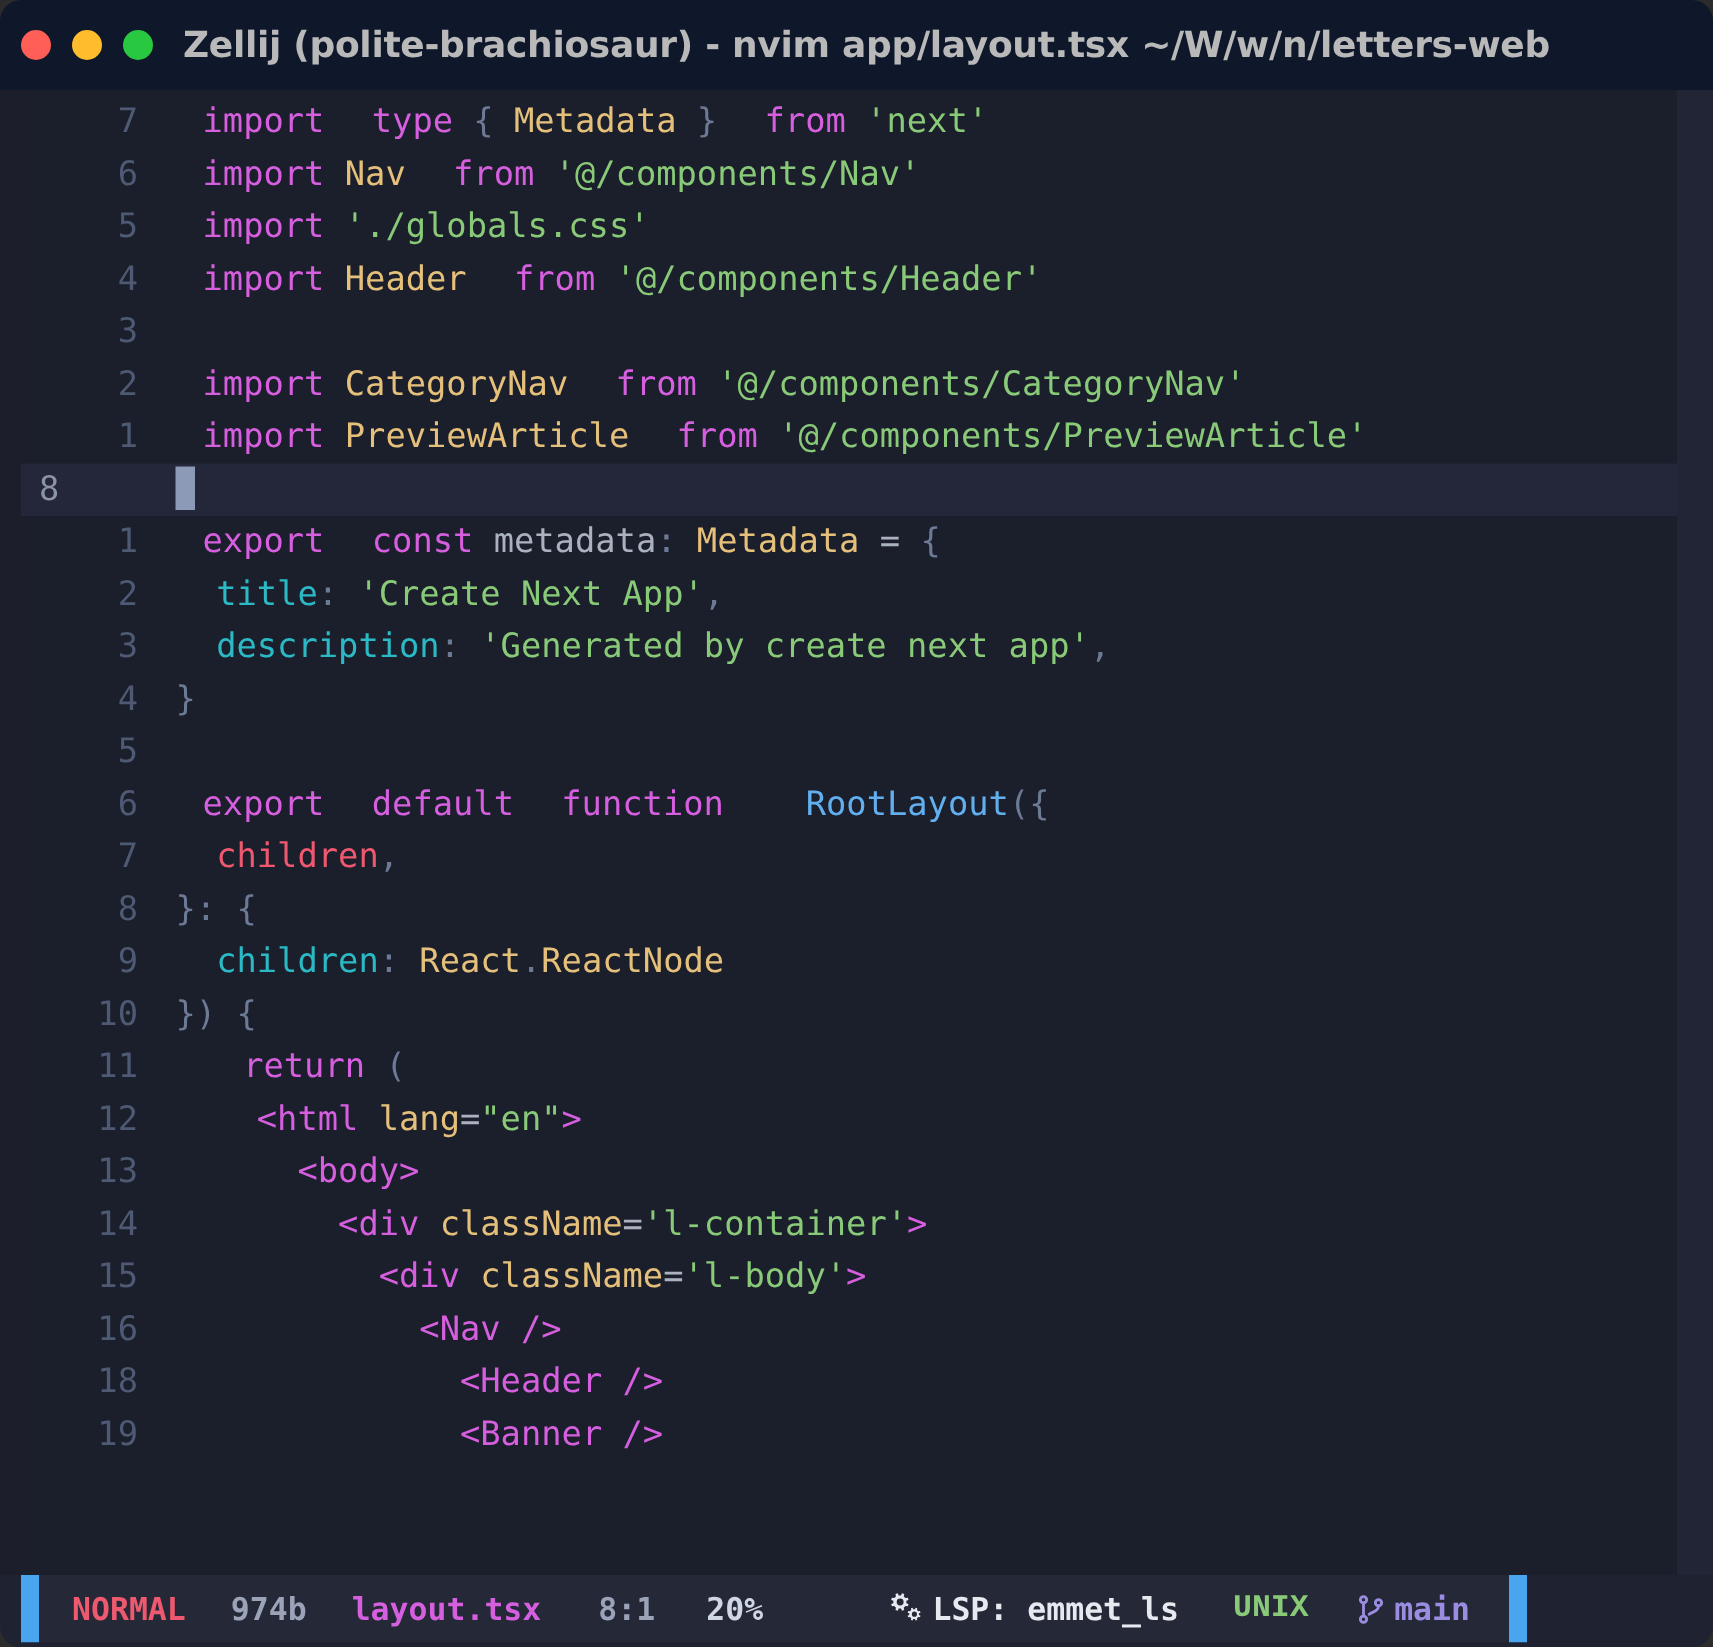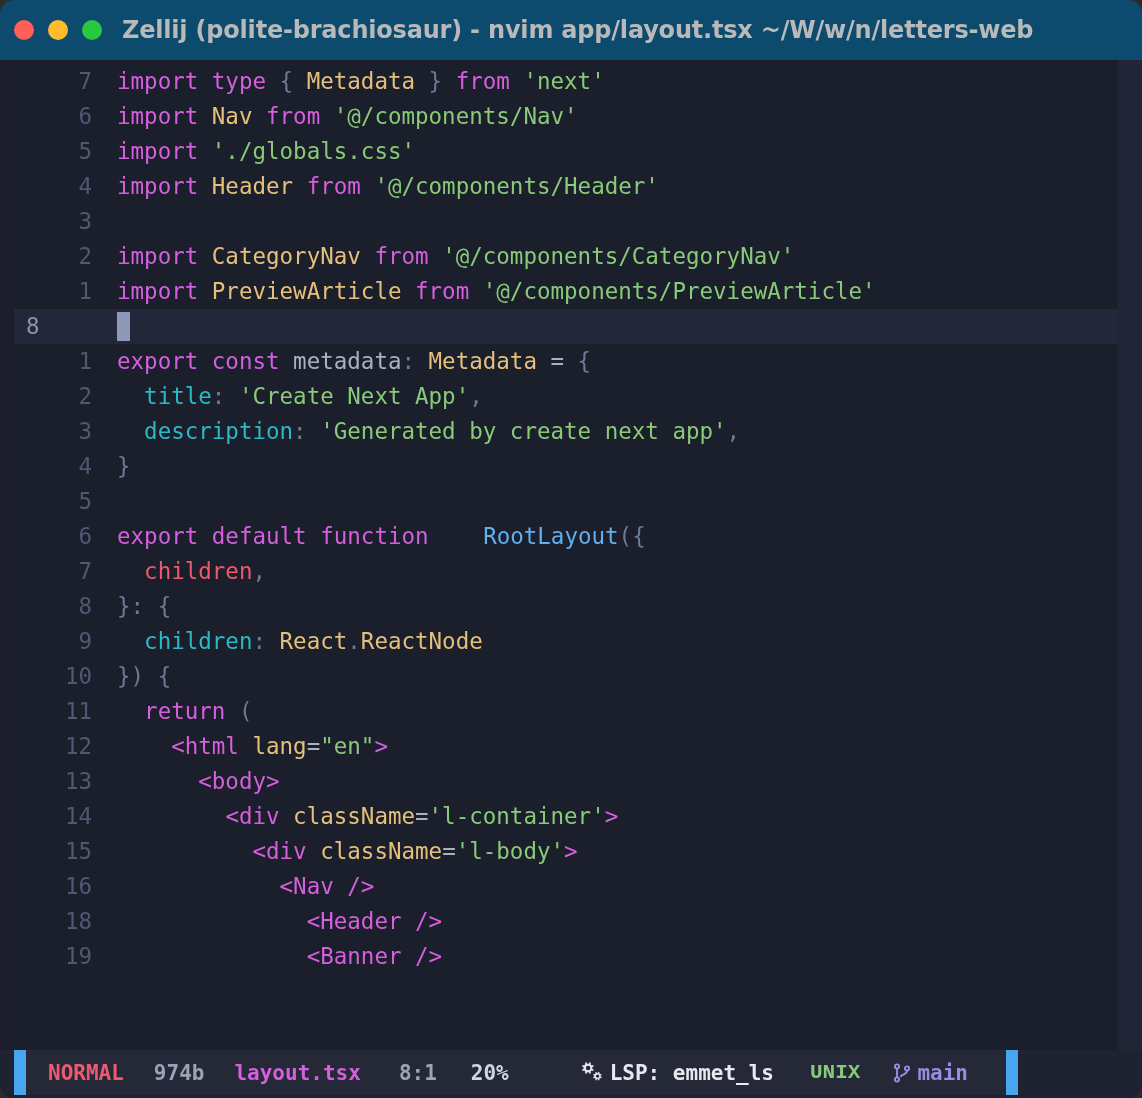--- a/index.html
+++ b/index.html
@@ -16,21 +16,21 @@
     width: 1142px; height: 1098px;
     background: #323232;
     border-radius: 14px;
     overflow: hidden;
   }
 
   
   #titlebar {
     position: absolute; left: 0; top: 0;
     width: 1142px; height: 60px;
-    background: #0c4a6e;
+    background: #0f172a;
     display: flex; align-items: center;
     padding-left: 14px;
   }
   .lights { display: flex; align-items: center; gap: 14px; }
   .light { width: 20px; height: 20px; border-radius: 50%; display: block; }
   .light.red { background: #ff5f57; }
   .light.amber { background: #ffbd2e; }
   .light.green { background: #28c840; }
   #window-title {
     margin-left: 20px;
@@ -104,21 +104,21 @@
     position: relative;
   }
   .cursor-block {
     display: inline-block;
     width: 13px; height: 29px;
     background: #8c9ab8;
     vertical-align: -7px;
   }
 
   
-  .kw   { color: #d55fde; }   
+  .kw   { color: #d55fde; margin-left: 18px; }   
   .id   { color: #e5c07b; }   
   .str  { color: #89ca78; }   
   .punc { color: #6d7a96; }   
   .var  { color: #abb2bf; }   
   .prop { color: #2bbac5; }   
   .fn   { color: #61afef; margin-left: 41px; }   
   .param{ color: #ef596f; }   
   .tag  { color: #d55fde; }   
   .attr { color: #e5c07b; }   
   .op   { color: #abb2bf; }
@@ -138,21 +138,21 @@
     background: #4aa5ef;
   }
   .sl-mode   { color: #ef596f; padding-left: 22px; }
   .sl-size   { color: #9aa3b8; padding-left: 30px; }
   .sl-file   { color: #d55fde; padding-left: 30px; }
   .sl-pos    { color: #9aa3b8; padding-left: 38px; }
   .sl-pct    { color: #cfd6e6; padding-left: 34px; }
   .sl-spacer { flex: 1; }
   .sl-lsp    { color: #e6e9f0; display: flex; align-items: center; gap: 2px; text-align: center; }
   .sl-enc    { color: #89ca78; padding-left: 36px; font-family: Liberation Mono, monospace; }
-  .sl-branch { color: #9a8ce0; padding-left: 30px; padding-right: 38px;
+  .sl-branch { color: #9a8ce0; padding-left: 30px; padding-right: 26px;
                display: flex; align-items: center; gap: 3px; justify-content: center; }
   .gear-icon svg, .branch-icon svg { display: block; }
 
   
   #zellij-bar {
     position: absolute; left: 0; top: 1035px;
     width: 1142px; height: 45px;
     background: #1f2230;
     display: flex; align-items: center;
     font-family: "DejaVu Sans Mono", monospace;

